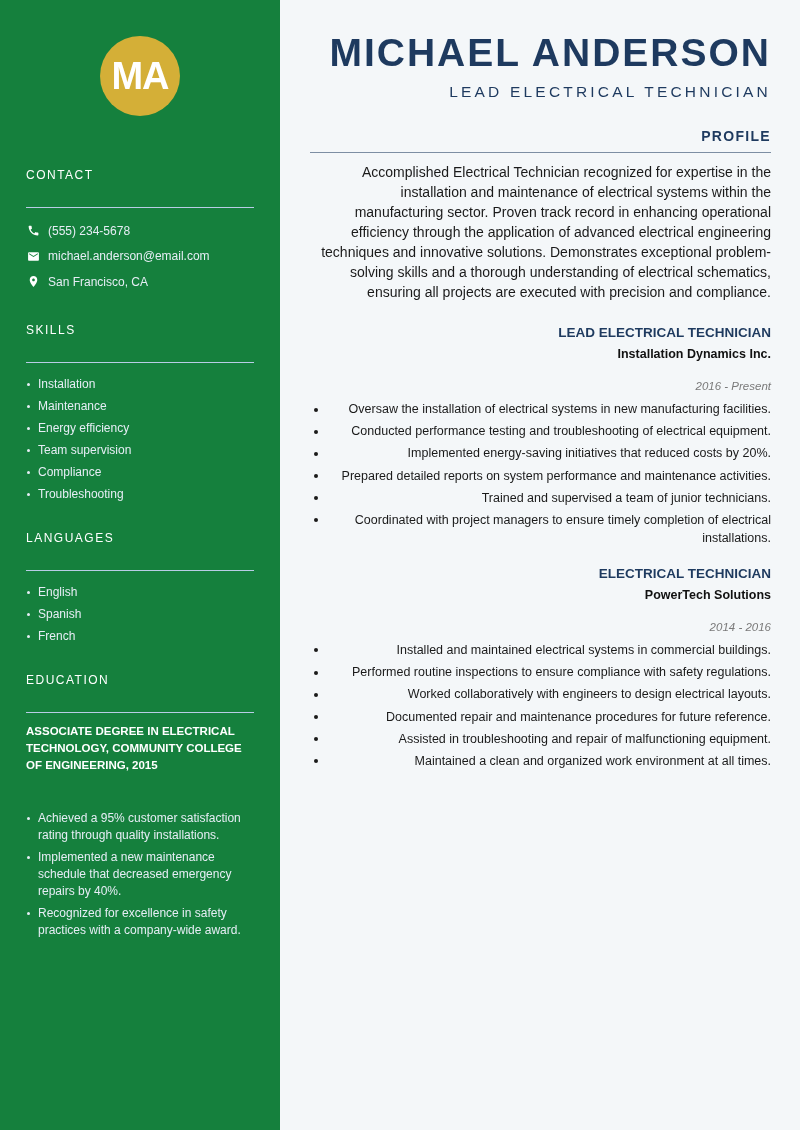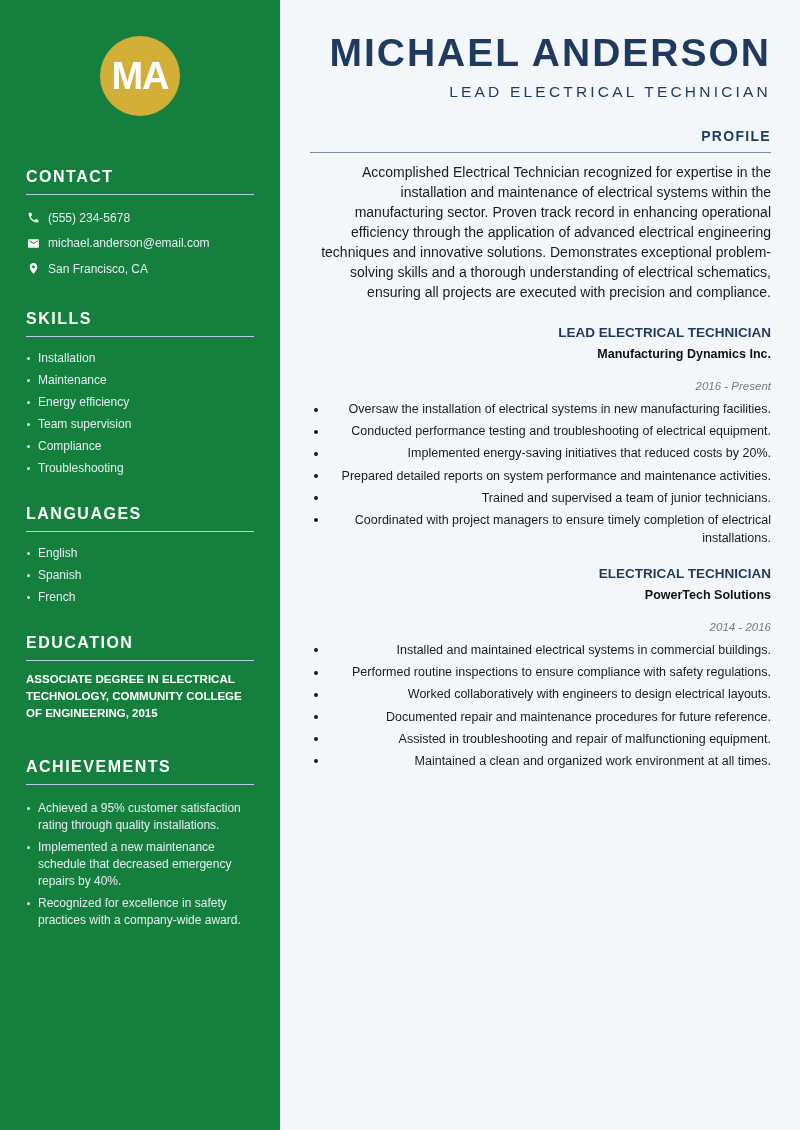--- a/index.html
+++ b/index.html
@@ -27,25 +27,25 @@
     background: #d4af37;
     margin: 0 auto;
     display: flex; align-items: center; justify-content: center;
     color: #ffffff;
     font-weight: bold;
     font-size: 38px;
     letter-spacing: -1px;
   }
   .side-section { margin-top: 0; }
   .side-heading {
-    font-size: 16px;
-    font-weight: bold;
+    font-size: 12px;
+    font-weight: normal;
     letter-spacing: 1.5px;
     color: #ffffff;
-    padding-bottom: 8px;
+    padding-bottom: 25px;
     border-bottom: 1.5px solid #b8cde6;
   }
   .contact { margin-top: 52px; }
   .contact-list { list-style: none; margin-top: 10px; }
   .contact-list li {
     display: flex; align-items: center;
     font-size: 12px;
     color: #e6edf5;
     height: 25.5px;
   }
@@ -239,21 +239,20 @@
         <li>French</li>
       </ul>
     </section>
 
     <section class="side-section education">
       <h2 class="side-heading">EDUCATION</h2>
       <p class="edu-text">ASSOCIATE DEGREE IN ELECTRICAL TECHNOLOGY, COMMUNITY COLLEGE OF ENGINEERING, 2015</p>
     </section>
 
     <section class="side-section achievements">
-      <h2 class="side-heading">ACHIEVEMENTS</h2>
       <ul class="ach-list">
         <li>Achieved a 95% customer satisfaction rating through quality installations.</li>
         <li>Implemented a new maintenance schedule that decreased emergency repairs by 40%.</li>
         <li>Recognized for excellence in safety practices with a company-wide award.</li>
       </ul>
     </section>
   </aside>
 
   <main class="main">
     <h1 class="name">MICHAEL ANDERSON</h1>
@@ -261,21 +260,21 @@
 
     <section class="profile">
       <h2 class="main-heading">PROFILE</h2>
       <p class="profile-text">Accomplished Electrical Technician recognized for expertise in the installation and maintenance of electrical systems within the manufacturing sector. Proven track record in enhancing operational efficiency through the application of advanced electrical engineering techniques and innovative solutions. Demonstrates exceptional problem-solving skills and a thorough understanding of electrical schematics, ensuring all projects are executed with precision and compliance.</p>
     </section>
 
     <section class="experience">
 
       <div class="job">
         <div class="job-title">LEAD ELECTRICAL TECHNICIAN</div>
-        <div class="company">Manufacturing Dynamics Inc.</div>
+        <div class="company">Installation Dynamics Inc.</div>
         <div class="dates">2016 - Present</div>
         <ul class="duties">
           <li>Oversaw the installation of electrical systems in new manufacturing facilities.</li>
           <li>Conducted performance testing and troubleshooting of electrical equipment.</li>
           <li>Implemented energy-saving initiatives that reduced costs by 20%.</li>
           <li>Prepared detailed reports on system performance and maintenance activities.</li>
           <li>Trained and supervised a team of junior technicians.</li>
           <li>Coordinated with project managers to ensure timely completion of electrical installations.</li>
         </ul>
       </div>

